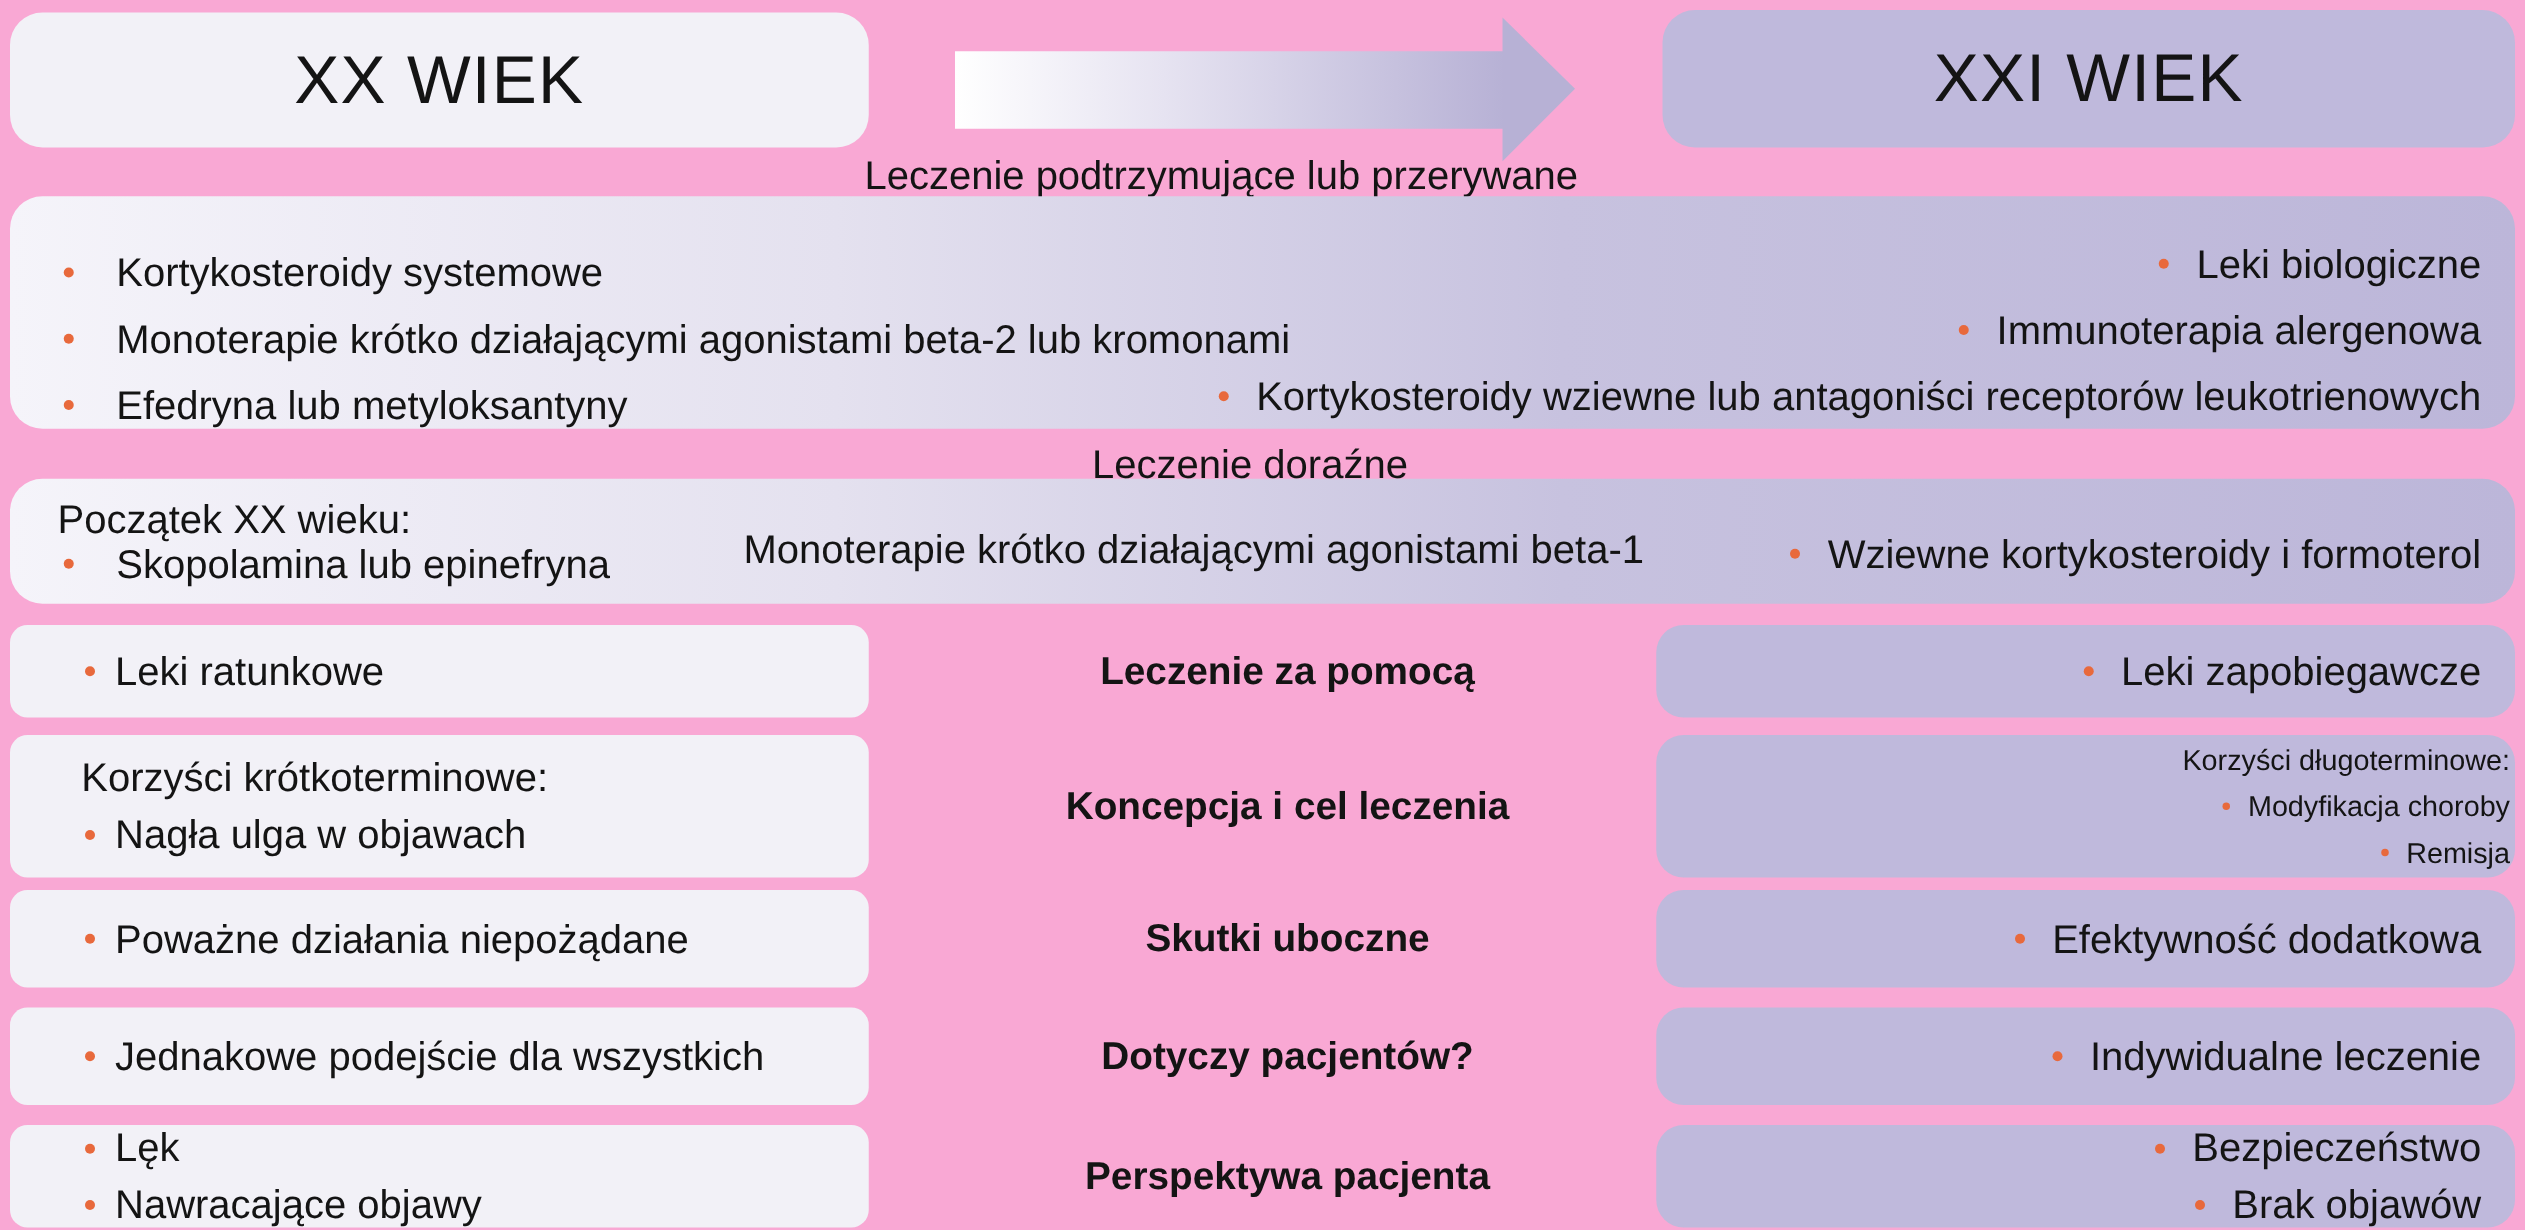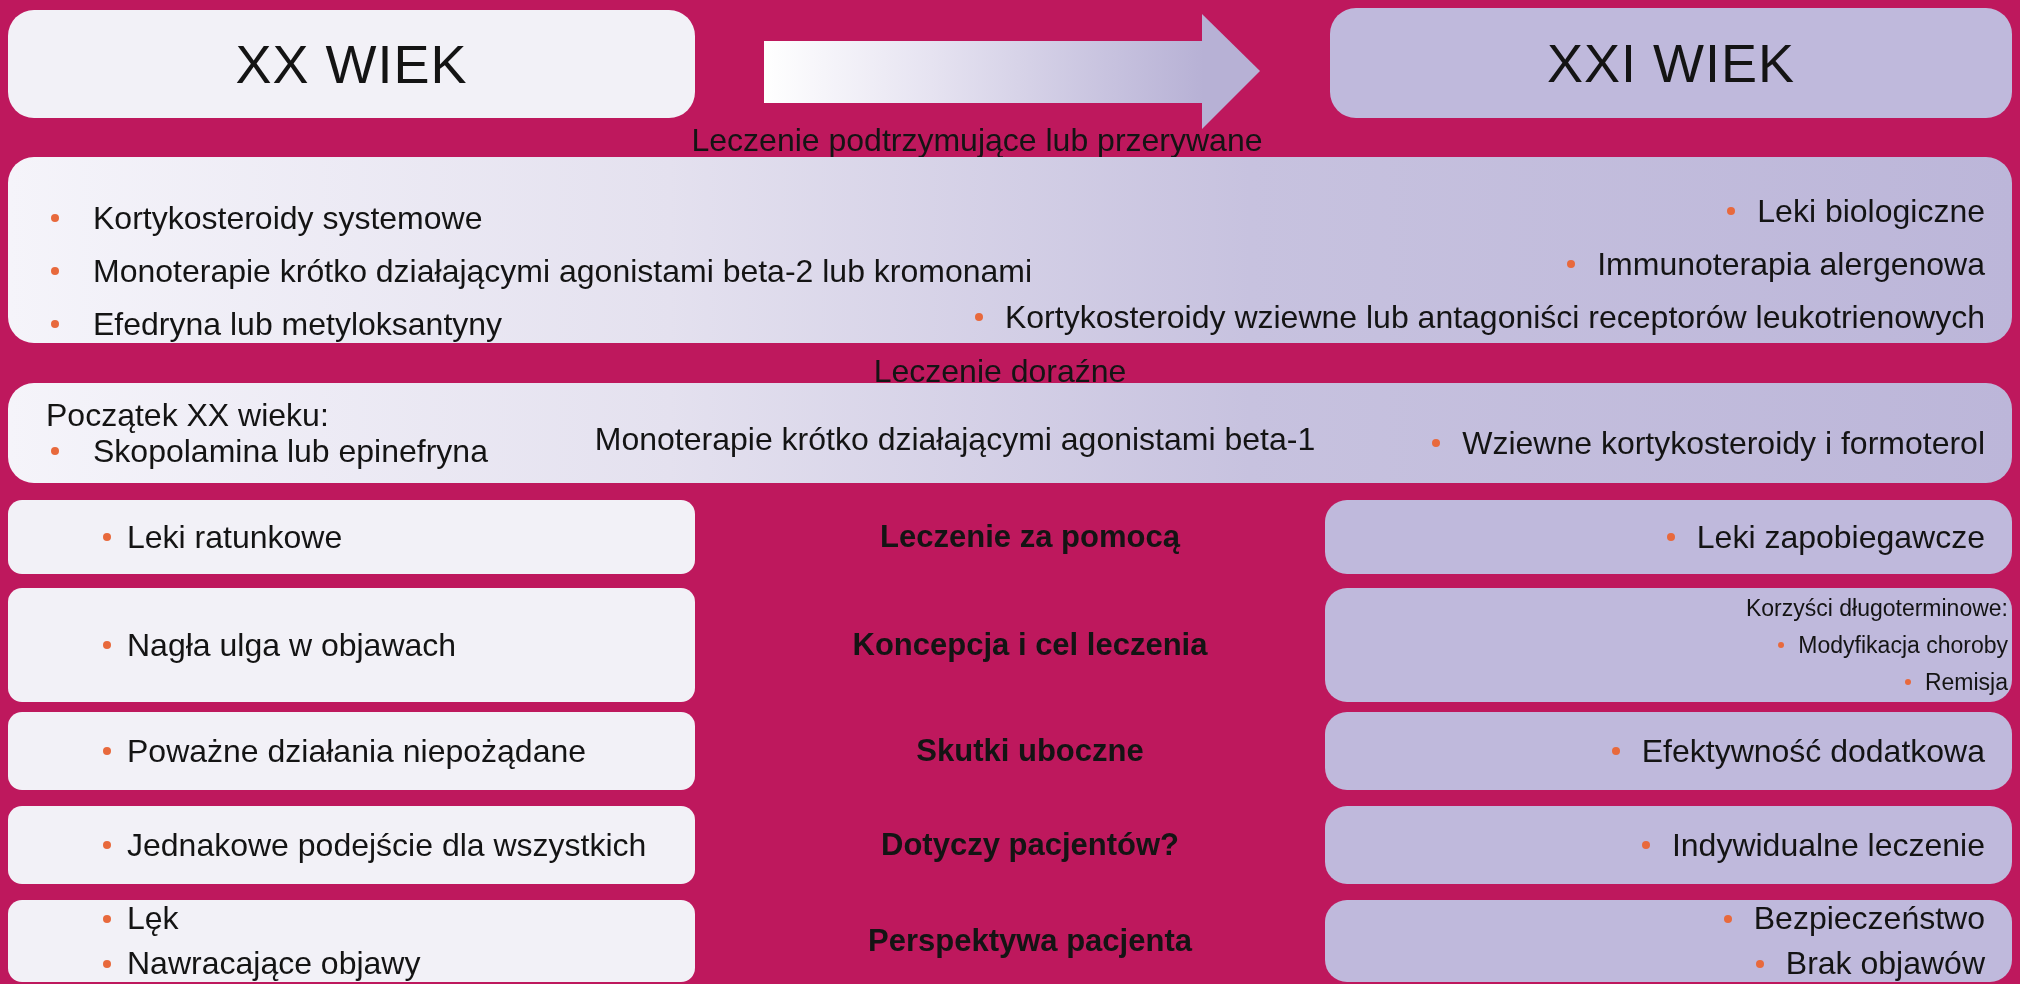--- a/index.html
+++ b/index.html
@@ -1,20 +1,20 @@
 <!DOCTYPE html>
 <html style="--accent: #E8693C; --light: #F2F1F7; --purple: #BFB9DC; --gradStart: #F5F4FA; --gradEnd: #BCB6D9; --arrow: #B7B1D5; --text: #141414;"><head>
 <meta charset="utf-8">
 <style>
   :root{
     --accent:#E8693C; --light:#F2F1F7; --purple:#BFB9DC;
     --gradStart:#F5F4FA; --gradEnd:#BCB6D9; --arrow:#B7B1D5; --text:#141414;
   }
   html,body{margin:0;padding:0;background:#fff;}
-  #canvas{position:relative;width:2020px;height:984px;overflow:hidden;background:#be185d;
+  #canvas{position:relative;width:2020px;height:984px;overflow:hidden;background:#f9a8d4;
           font-family:"Liberation Sans",sans-serif;color:var(--text);}
   .hdr{position:absolute;display:flex;align-items:center;justify-content:center;
        font-size:54px;letter-spacing:1px;border-radius:26px;}
   #hdr-left{left:8px;top:10px;width:687px;height:108px;background:var(--light);}
   #hdr-right{left:1330px;top:8px;width:682px;height:110px;background:var(--purple);}
   #arrow{position:absolute;left:764px;top:14px;width:496px;height:115px;}
   #arrow-shaft{position:absolute;left:0;top:27px;width:440px;height:62px;
        background:linear-gradient(90deg,#FFFFFF 0%,#E6E3F1 38%,var(--arrow) 100%);}
   #arrow-head{position:absolute;left:438px;top:0;width:0;height:0;
        border-top:57px solid transparent;border-bottom:58px solid transparent;
@@ -35,21 +35,21 @@
   #mid-label{position:absolute;left:1000px;top:353px;transform:translateX(-50%);
        font-size:32px;white-space:nowrap;text-decoration:underline;}
   .heading,.item{display:flex;align-items:center;height:32px;font-size:32px;white-space:nowrap;}
   .bullet{width:8px;height:8px;border-radius:50%;background:var(--accent);flex:none;}
   .item-bandleft .bullet{margin-left:5px;} .item-bandleft .txt{margin-left:34px;}
   .item-right{justify-content:flex-end;} .item-right .txt{margin-left:22px;}
   .item-rowleft .bullet{margin-left:3px;} .item-rowleft .txt{margin-left:16px;}
   .row{position:absolute;left:0;width:2020px;}
   .row-left{position:absolute;left:8px;top:0;height:100%;width:687px;background:var(--light);
        border-radius:14px;display:flex;flex-direction:column;justify-content:center;gap:13px;
-       padding-left:92px;box-sizing:border-box;}
+       padding-left:57px;box-sizing:border-box;}
   .row-right{position:absolute;left:1325px;top:0;height:100%;width:687px;background:var(--purple);
        border-radius:22px;display:flex;flex-direction:column;justify-content:center;gap:13px;
        padding-right:27px;box-sizing:border-box;align-items:flex-end;}
   .row-center{position:absolute;left:715px;top:0;height:100%;width:630px;display:flex;
        align-items:center;justify-content:center;font-size:31px;font-weight:bold;white-space:nowrap;}
   .row-right.small{gap:11px;padding-right:4px;}
   .row-right.small .heading,.row-right.small .item{font-size:23px;height:26px;}
   .row-right.small .bullet{width:6px;height:6px;}
   .row-right.small .item-right .txt{margin-left:14px;}
 </style>
@@ -135,20 +135,21 @@
         <div class="row-center">Leczenie za pomocą</div>
         <div class="row-right">
           <div class="item item-right">
             <span class="bullet"></span>
             <span class="txt">Leki zapobiegawcze</span>
           </div>
         </div>
       </div>
       <div class="row" style="top: 588px; height: 114px;">
         <div class="row-left">
+          <div class="heading">Korzyści krótkoterminowe:</div>
           <div class="item item-rowleft">
             <span class="bullet"></span>
             <span class="txt">Nagła ulga w objawach</span>
           </div>
         </div>
         <div class="row-center">Koncepcja i cel leczenia</div>
         <div class="row-right small">
           <div class="heading">Korzyści długoterminowe:</div>
           <div class="item item-right">
             <span class="bullet"></span>

